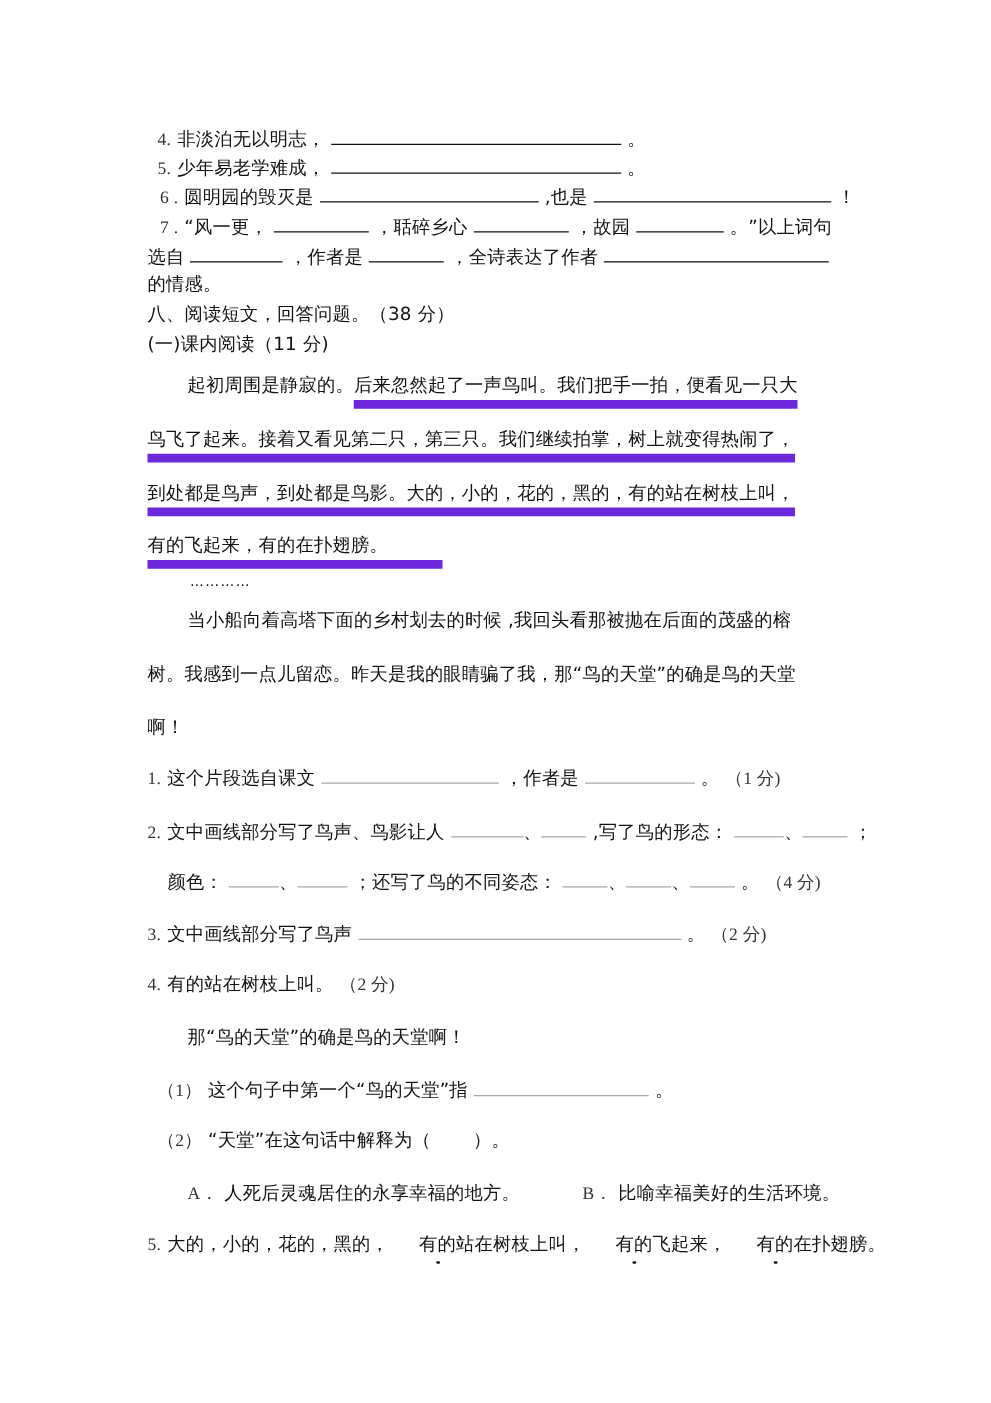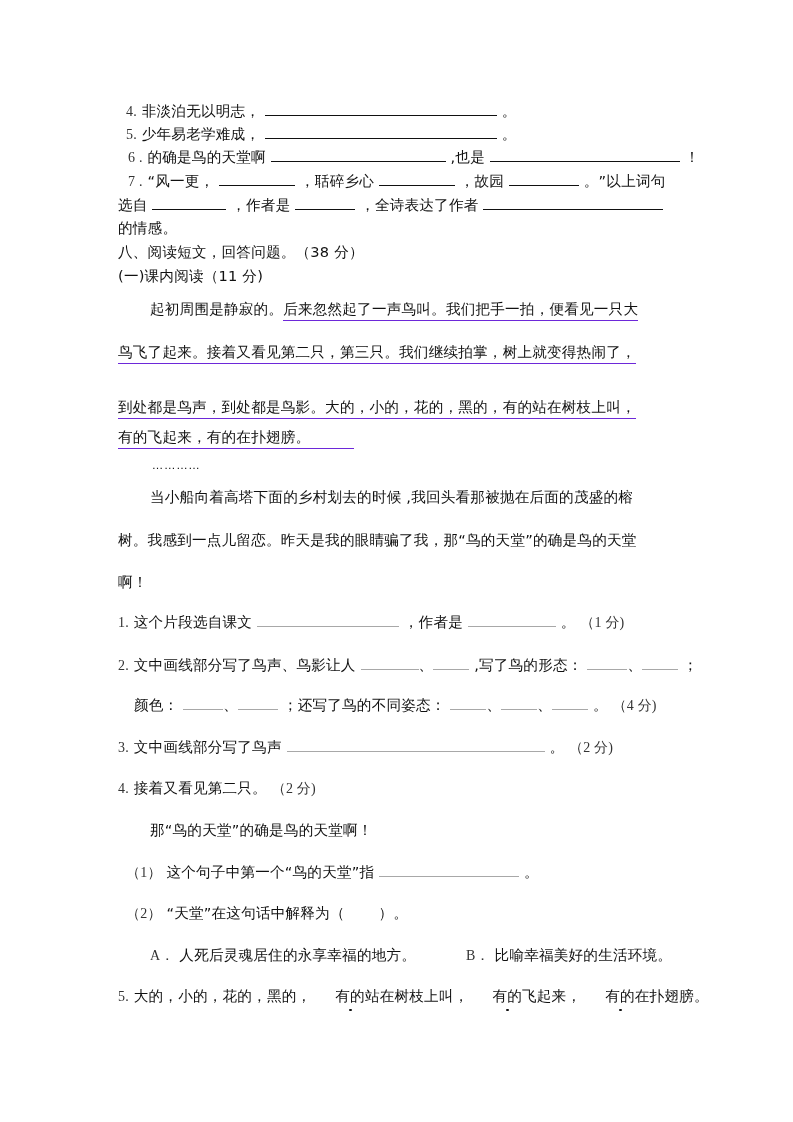--- a/index.html
+++ b/index.html
@@ -8,21 +8,21 @@
     font-family: "DejaVu Sans", "Liberation Sans", sans-serif;
     color: #111111;
   }
   .line {
     position: absolute; left: 0; white-space: nowrap;
     font-size: 14.6px; line-height: 20px; letter-spacing: 0.2px;
   }
   .num { font-family: "Liberation Serif", "DejaVu Serif", serif; color: #333; font-size: 14px; }
   .blank { display: inline-block; border-bottom: 1px solid #111; height: 14px; vertical-align: baseline; }
   .blank.gray { border-bottom-color: #a8a8a8; }
-  .ul { border-bottom: 1px solid #6d28d9; padding-bottom: 3px; }
+  .ul { border-bottom: 7px solid #6d28d9; padding-bottom: 3px; }
   .dot-under { position: relative; display: inline-block; margin-left: 24px; }
   .dot-under::after {
     content: ""; position: absolute; left: 50%; bottom: -5px; width: 2.5px; height: 2.5px;
     margin-left: -1px; background: #111; border-radius: 50%;
   }
   .ellipsis { font-size: 11px; letter-spacing: 1.2px; }
 </style>
 </head>
 <body>
 
@@ -35,21 +35,21 @@
 
 <div class="line" style="left:126px; top:124px;">
   <span class="num">5.</span>
   <span>少年易老学难成，</span>
   <span class="blank" style="width:232px;"></span>
   <span>。</span>
 </div>
 
 <div class="line" style="left:128px; top:147px;">
   <span class="num">6 .</span>
-  <span>的确是鸟的天堂啊</span>
+  <span>圆明园的毁灭是</span>
   <span class="blank" style="width:175px;"></span>
   <span>,也是</span>
   <span class="blank" style="width:190px;"></span>
   <span>！</span>
 </div>
 
 <div class="line" style="left:128px; top:171px;">
   <span class="num">7 .</span>
   <span>“风一更，</span>
   <span class="blank" style="width:76px;"></span>
@@ -75,21 +75,21 @@
 
 <div class="line" style="left:118px; top:242px;">八、阅读短文，回答问题。（38 分）</div>
 <div class="line" style="left:118px; top:266px;">(一)课内阅读（11 分)</div>
 
 <div class="line" style="left:150px; top:299px;">
   <span>起初周围是静寂的。</span><span class="ul">后来忽然起了一声鸟叫。我们把手一拍，便看见一只大</span>
 </div>
 <div class="line" style="left:118px; top:342px;">
   <span class="ul">鸟飞了起来。接着又看见第二只，第三只。我们继续拍掌，树上就变得热闹了，</span>
 </div>
-<div class="line" style="left:118px; top:385px;margin-top:12px;">
+<div class="line" style="left:118px; top:385px;">
   <span class="ul">到处都是鸟声，到处都是鸟影。大的，小的，花的，黑的，有的站在树枝上叫，</span>
 </div>
 <div class="line" style="left:118px; top:427px;">
   <span class="ul" style="padding-right:44px;">有的飞起来，有的在扑翅膀。</span>
 </div>
 
 <div class="line ellipsis" style="left:152px; top:456px;">…………</div>
 
 <div class="line" style="left:150px; top:487px;text-align:center;">当小船向着高塔下面的乡村划去的时候 ,我回头看那被抛在后面的茂盛的榕</div>
 <div class="line" style="left:118px; top:530px;">树。我感到一点儿留恋。昨天是我的眼睛骗了我，那“鸟的天堂”的确是鸟的天堂</div>
@@ -126,21 +126,21 @@
 <div class="line" style="left:118px; top:737px;">
   <span class="num">3.</span>
   <span>文中画线部分写了鸟声</span>
   <span class="blank gray" style="width:258px;"></span>
   <span>。</span>
   <span class="num">（2 分)</span>
 </div>
 
 <div class="line" style="left:118px; top:778px;">
   <span class="num">4.</span>
-  <span>接着又看见第二只。</span>
+  <span>有的站在树枝上叫。</span>
   <span class="num">（2 分)</span>
 </div>
 
 <div class="line" style="left:150px; top:820px;">那“鸟的天堂”的确是鸟的天堂啊！</div>
 
 <div class="line" style="left:126px; top:862px;">
   <span class="num">（1）</span>
   <span>这个句子中第一个“鸟的天堂”指</span>
   <span class="blank gray" style="width:140px;"></span>
   <span>。</span>

